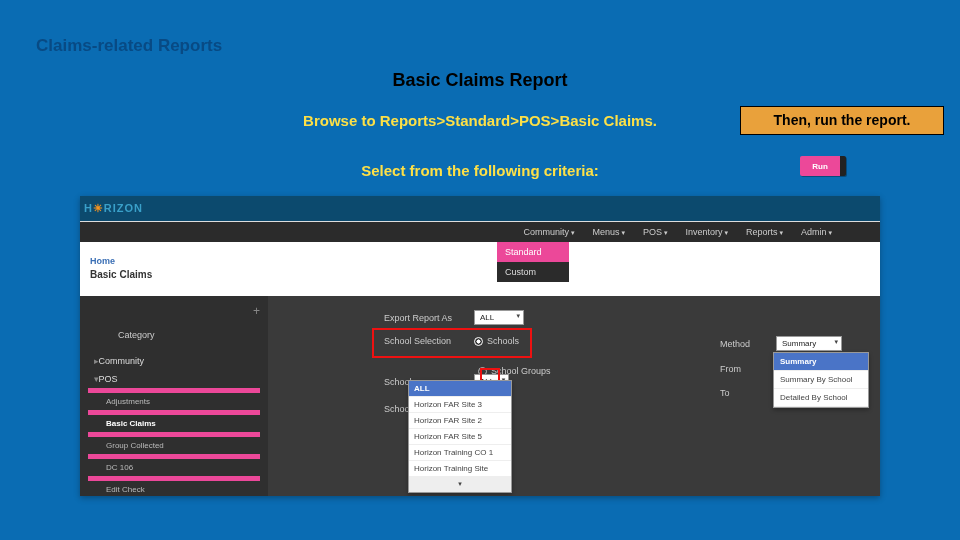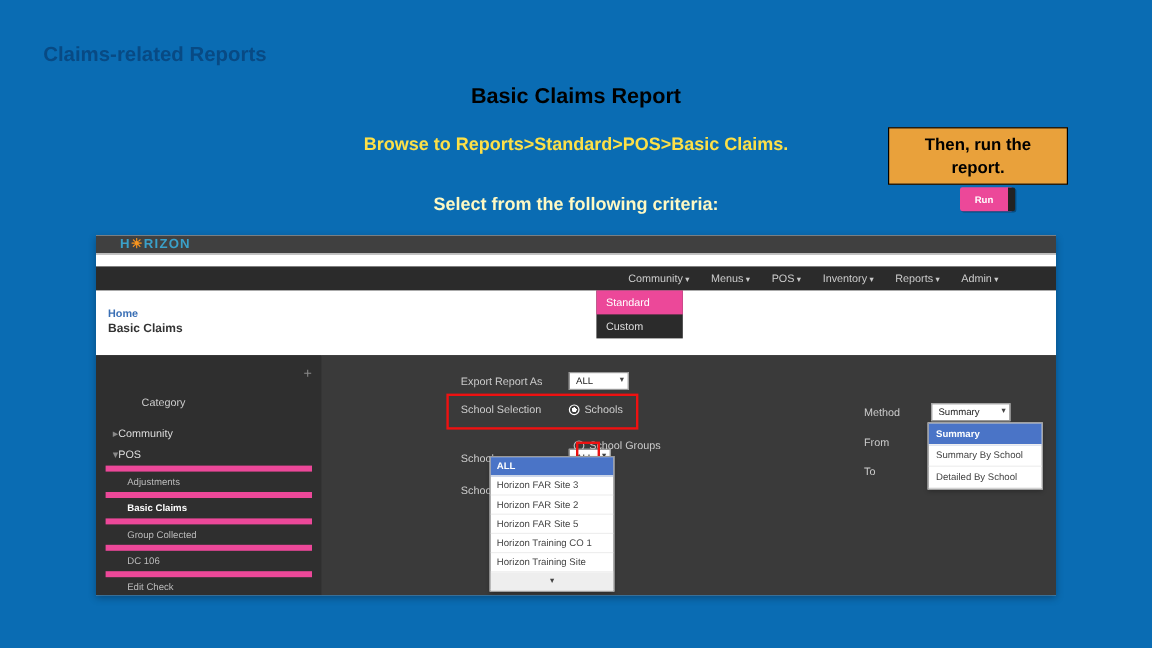--- a/index.html
+++ b/index.html
@@ -3,35 +3,35 @@
 <meta charset="utf-8">
 <style>
   * { box-sizing: border-box; margin: 0; padding: 0; }
   html, body { width: 960px; height: 540px; font-family: "Segoe UI", Arial, sans-serif; overflow: hidden; }
   body { background: #0a6cb3; position: relative; }
 
   .slide-title { position: absolute; left: 36px; top: 36px; font-size: 17px; font-weight: 600; color: #084a84; }
 
   .section-title { position: absolute; left: 0; right: 0; top: 70px; text-align: center; font-size: 18px; font-weight: 700; color: #000; }
   .instr-1 { position: absolute; left: 0; right: 0; top: 112px; text-align: center; font-size: 15px; font-weight: 600; color: #fde047; }
-  .instr-2 { position: absolute; left: 0; right: 0; top: 162px; text-align: center; font-size: 15px; font-weight: 600; color: #fef9c3; }
+  .instr-2 { position: absolute; left: 0; right: 0; top: 162px; text-align: center; font-size: 15px; font-weight: 600; color: #fde047; }
 
   .callout { position: absolute; background: #e9a13b; border: 1px solid #000; color: #000; font-size: 14px; font-weight: 600; padding: 4px 10px; line-height: 1.35; }
-  .callout.c-run   { left: 740px; top: 106px; width: 150px; text-align: center; }
+  .callout.c-run   { left: 740px; top: 106px; width: 204px; text-align: center; }
   .callout.c-left  { left: 174px; top: 254px; width: 254px; }
   .callout.c-right { left: 594px; top: 244px; width: 256px; }
 
   .run-btn-box { position: absolute; left: 800px; top: 156px; width: 46px; height: 20px; background: #ec4899; display: flex; align-items: center; justify-content: center; border-radius: 2px; box-shadow: 1px 1px 0 rgba(0,0,0,.3); border-right: 6px solid #222; }
   .run-btn-box span { color: #fff; font-size: 8px; font-weight: 600; }
 
   
   .shot { position: absolute; left: 80px; top: 196px; width: 800px; height: 300px; background: #fff; box-shadow: 0 2px 6px rgba(0,0,0,.3); overflow: hidden; font-size: 9px; }
 
   
-  .brand-bar { position: absolute; left: 0; top: 0; right: 0; height: 16px; background: #404040; display: flex; align-items: center; padding-left: 20px; border-bottom: 1px solid #ddd; }
+  .brand-bar { position: absolute; left: 0; top: 0; right: 0; height: 26px; background: #0c4a6e; display: flex; align-items: center; padding-left: 4px; border-bottom: 1px solid #ddd; }
   .brand-logo { font-size: 11px; font-weight: 700; color: #3aa0c9; letter-spacing: 1px; }
   .brand-logo .o { color: #f7941e; }
 
   
   .nav-bar { position: absolute; left: 0; top: 26px; right: 0; height: 20px; background: #2b2b2b; }
   .nav-right { position: absolute; right: 48px; top: 0; height: 20px; display: flex; align-items: center; gap: 18px; color: #ccc; font-size: 9px; }
   .nav-right span::after { content: " \25BE"; font-size: 7px; }
 
   
   .reports-dd { position: absolute; left: 417px; top: 46px; width: 72px; background: #2b2b2b; color: #ddd; }

